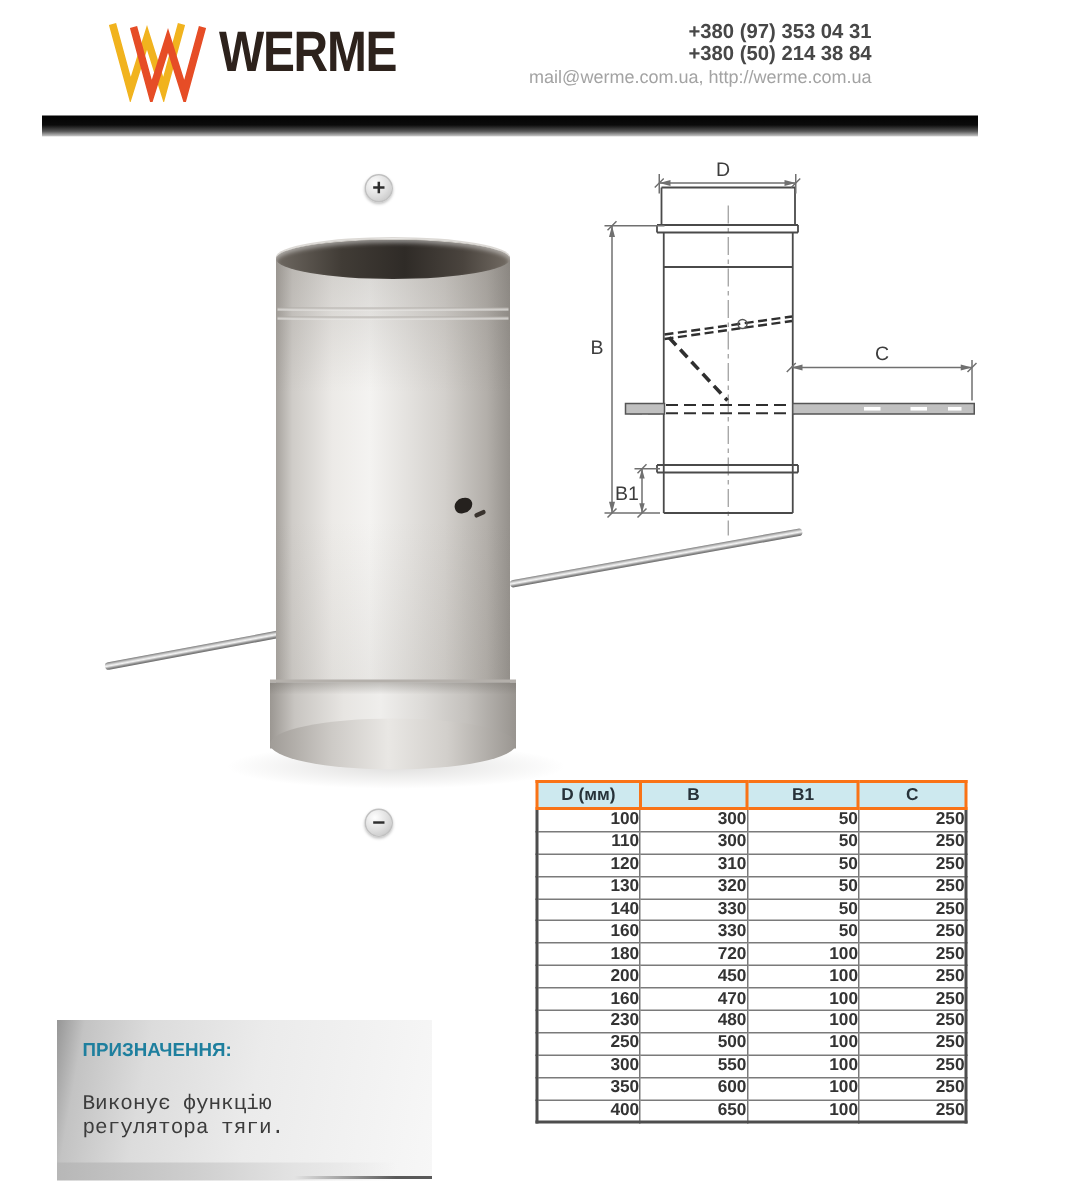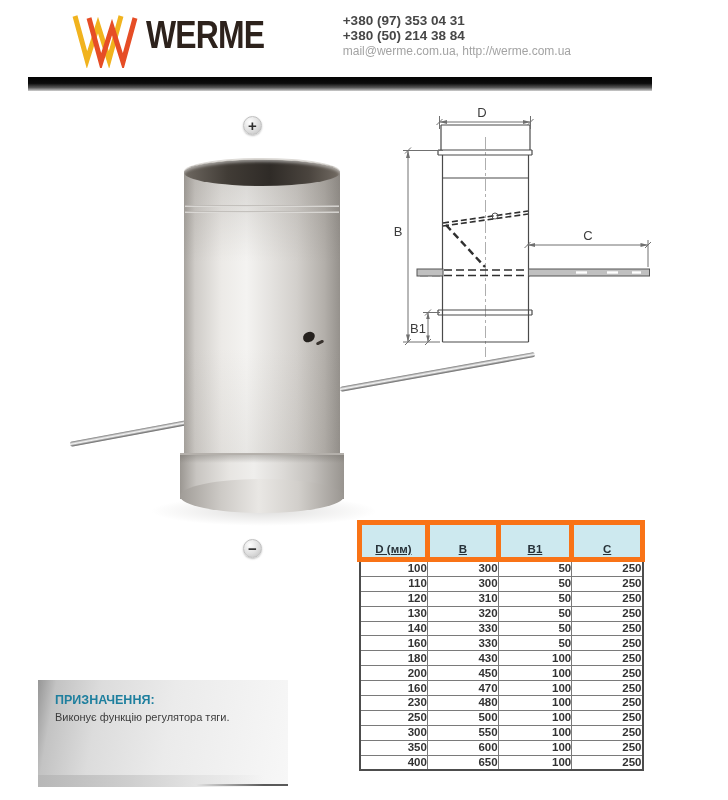--- a/index.html
+++ b/index.html
@@ -9,21 +9,21 @@
   }
 
   
   .logo { position:absolute; left:70px; top:10px; display:flex; align-items:flex-start; }
   .logo-mark { width:72px; height:58px; }
   .logo-text {
     font-size:38px; font-weight:bold; color:#2d221c; line-height:50px;
     letter-spacing:-1px; transform:scaleX(0.84); transform-origin:left center;
     margin-left:4px;
   }
-  .contacts { position:absolute; right:81px; top:13px; }
+  .contacts { position:absolute; right:71px; top:13px; text-align:right; }
   .contacts .phone { font-size:13.5px; color:#474747; line-height:15px; font-weight:bold; }
   .contacts .mailline { font-size:12px; color:#a3a3a3; line-height:15px; margin-top:1px; }
 
   .black-bar {
     position:absolute; left:28px; top:77px; width:700px; height:14px;
     background:linear-gradient(to bottom,#030303 0%,#0b0b0b 45%,#565656 75%,#b5b5b5 95%,#d6d6d6 100%);
   }
 
   
   .zoom-btn {
@@ -91,38 +91,38 @@
   .diagram { position:absolute; left:380px; top:95px; }
   .diagram text { font-family:"Liberation Sans", sans-serif; font-size:13px; fill:#3d3d3d; }
 
   
   .spec-table {
     position:absolute; left:357px; top:520px; width:288px;
     border-collapse:collapse; table-layout:fixed;
     border:2px solid #4d4d4d;
   }
   .spec-table th {
-    background:#cde9ef; border:5px solid #f97316; font-size:11.5px; color:#273239;
-    height:15px; padding:16px 0 1px 0; font-weight:bold;text-decoration:underline;
+    background:#cde9ef; border:2px solid #f97316; font-size:11.5px; color:#273239;
+    height:15px; padding:0 0 1px 0; font-weight:bold;
   }
   .spec-table td {
     border:1px solid #7a7a7a; font-size:11.5px; font-weight:bold; color:#333;
     text-align:right; height:13.9px; padding:0; line-height:13px;
   }
   .col-d { width:24%; } .col-b { width:25%; } .col-b1 { width:26%; } .col-c { width:25%; }
 
   
   .purpose {
     position:absolute; left:38px; top:680px; width:250px; height:106px;
     background:linear-gradient(100deg,#969696 0%,#c3c3c3 7%,#dcdcdc 24%,#ebebeb 52%,#f7f7f7 100%);
     border-bottom:2px solid #595959;
     box-sizing:border-box; padding:13px 16px 0 17px;
   }
   .purpose-title { color:#1e7f9e; font-weight:bold; font-size:12.5px; }
-  .purpose-text  { color:#3c3c3c; font-size:11px; margin-top:4px; }
+  .purpose-text  { color:#3c3c3c; font-size:14px; margin-top:21px;font-family:Liberation Mono, monospace; }
   .purpose-bar {
     position:absolute; left:38px; top:775px; width:226px; height:12px;
     background:linear-gradient(to right,#b7b7b7 0%,#cecece 40%,#e3e3e3 70%,rgba(255,255,255,0) 100%);
   }
 </style>
 </head>
 <body>
 
 <div class="page">
 
@@ -266,21 +266,21 @@
           <td>250</td>
         </tr>
         <tr>
           <td>160</td>
           <td>330</td>
           <td>50</td>
           <td>250</td>
         </tr>
         <tr>
           <td>180</td>
-          <td>430</td>
+          <td>720</td>
           <td>100</td>
           <td>250</td>
         </tr>
         <tr>
           <td>200</td>
           <td>450</td>
           <td>100</td>
           <td>250</td>
         </tr>
         <tr>

